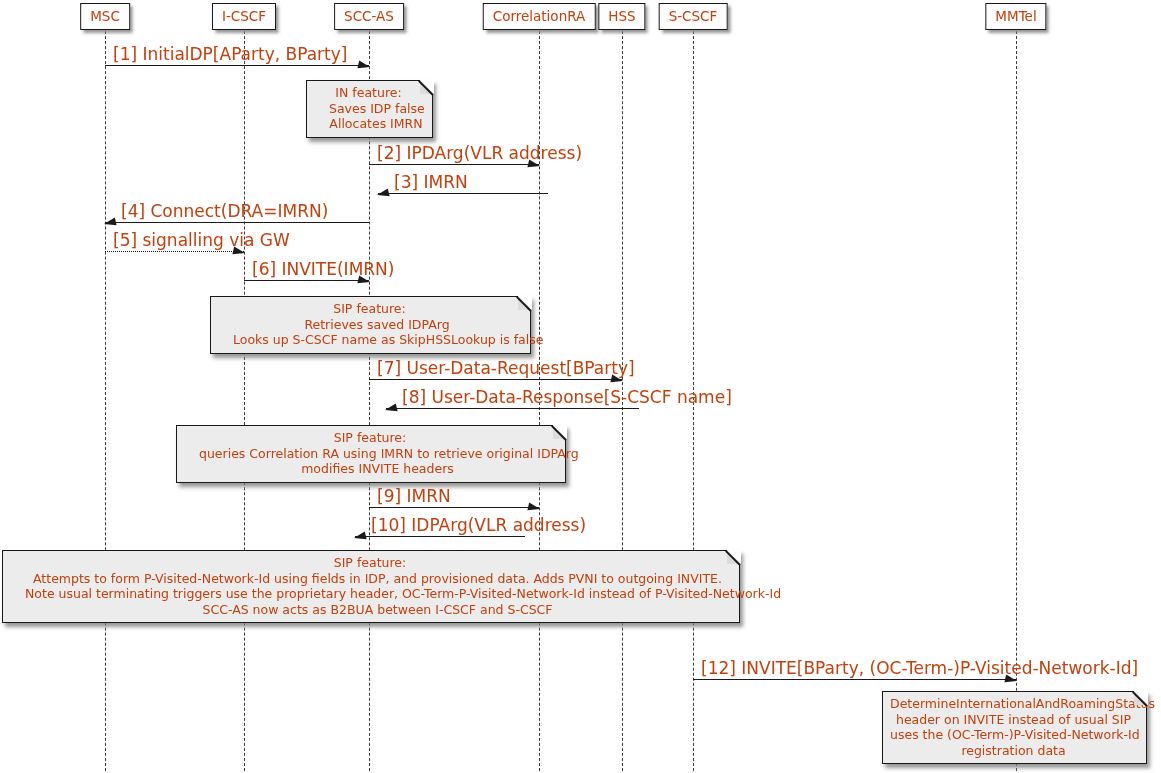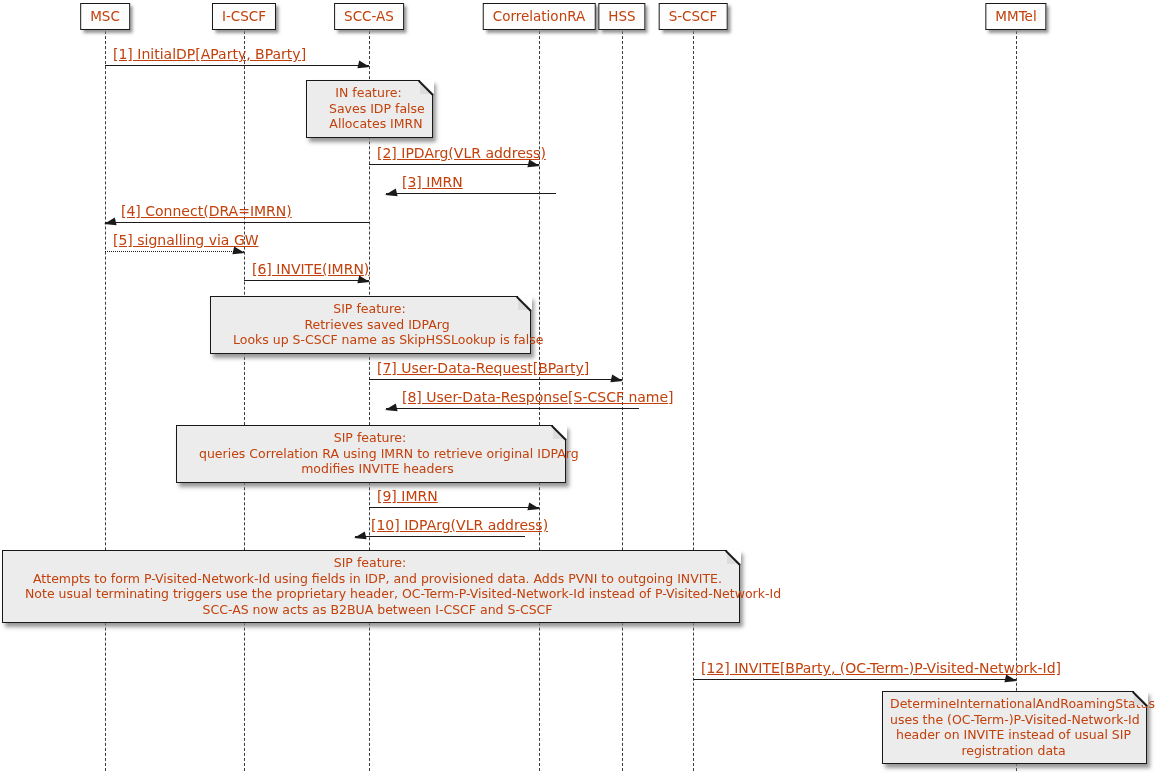--- a/index.html
+++ b/index.html
@@ -26,23 +26,22 @@
     box-shadow:3px 3px 3px rgba(130,130,130,0.85);
     padding:4px 9px 5px 9px;
     font-size:13.5px;line-height:16px;
     white-space:nowrap;
     z-index:4;
   }
   
   .msg{position:absolute;height:20px;z-index:2;}
   .msg-label{
     position:absolute;left:0;bottom:5px;
-    font-size:14px;line-height:14px;white-space:nowrap;
+    font-size:17px;line-height:14px;white-space:nowrap;
     padding-left:8px;
-    text-decoration:underline;
   }
   .msg.left .msg-label{padding-left:16px;}
   .msg-line{
     position:absolute;left:0;right:0;bottom:0;height:0;
     border-top:1.3px solid #1a1a1a;
   }
   .msg.dotted .msg-line{border-top:1.3px dotted #1a1a1a;}
   .ah{position:absolute;width:0;height:0;bottom:-4.5px;}
   .ah-r{
     right:-1px;
@@ -108,21 +107,21 @@
     <div class="msg-line"></div>
     <div class="ah ah-r"></div>
   </div>
 
   <div class="msg right" style="left:369px;top:145px;width:170px">
     <div class="msg-label">[2] IPDArg(VLR address)</div>
     <div class="msg-line"></div>
     <div class="ah ah-r"></div>
   </div>
 
-  <div class="msg left" style="left:386px;top:174px;width:170px">
+  <div class="msg left" style="left:378px;top:174px;width:170px">
     <div class="msg-label">[3] IMRN</div>
     <div class="msg-line"></div>
     <div class="ah ah-l"></div>
   </div>
 
   <div class="msg left" style="left:105px;top:203px;width:264px">
     <div class="msg-label">[4] Connect(DRA=IMRN)</div>
     <div class="msg-line"></div>
     <div class="ah ah-l"></div>
   </div>
@@ -190,18 +189,18 @@
 
   <div class="note" style="left:2px;top:550px;width:720px">
     <div class="note-line">SIP feature:</div>
     <div class="note-line ind">Attempts to form P-Visited-Network-Id using fields in IDP, and provisioned data. Adds PVNI to outgoing INVITE.</div>
     <div class="note-line ind">Note usual terminating triggers use the proprietary header, OC-Term-P-Visited-Network-Id instead of P-Visited-Network-Id</div>
     <div class="note-line ind">SCC-AS now acts as B2BUA between I-CSCF and S-CSCF</div>
   </div>
 
   <div class="note" style="left:882px;top:691px;width:247px">
     <div class="note-line">DetermineInternationalAndRoamingStatus</div>
+    <div class="note-line">header on INVITE instead of usual SIP</div>
     <div class="note-line">uses the (OC-Term-)P-Visited-Network-Id</div>
-    <div class="note-line">header on INVITE instead of usual SIP</div>
     <div class="note-line">registration data</div>
   </div>
 
 </div>
 
 </body></html>

